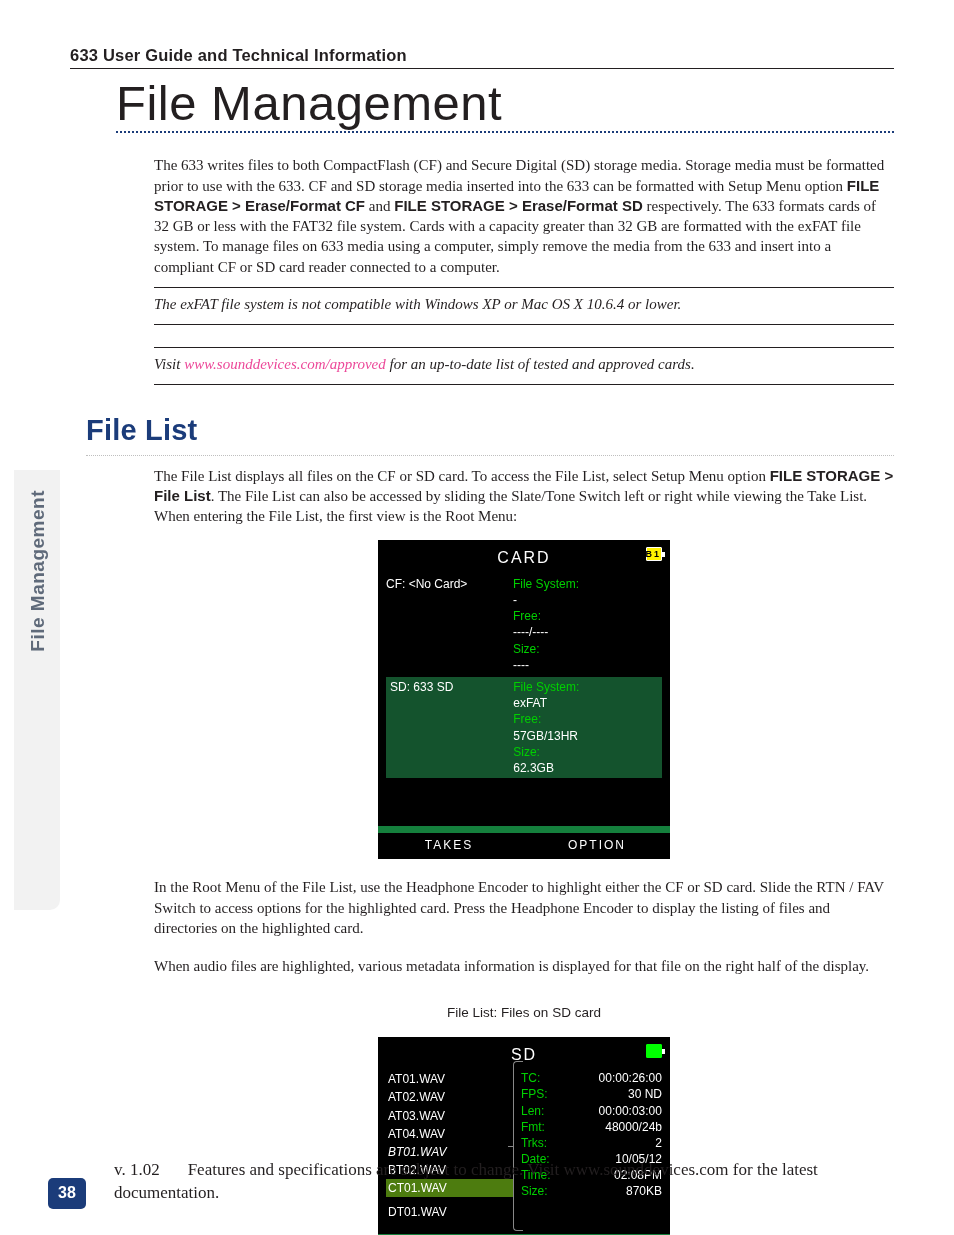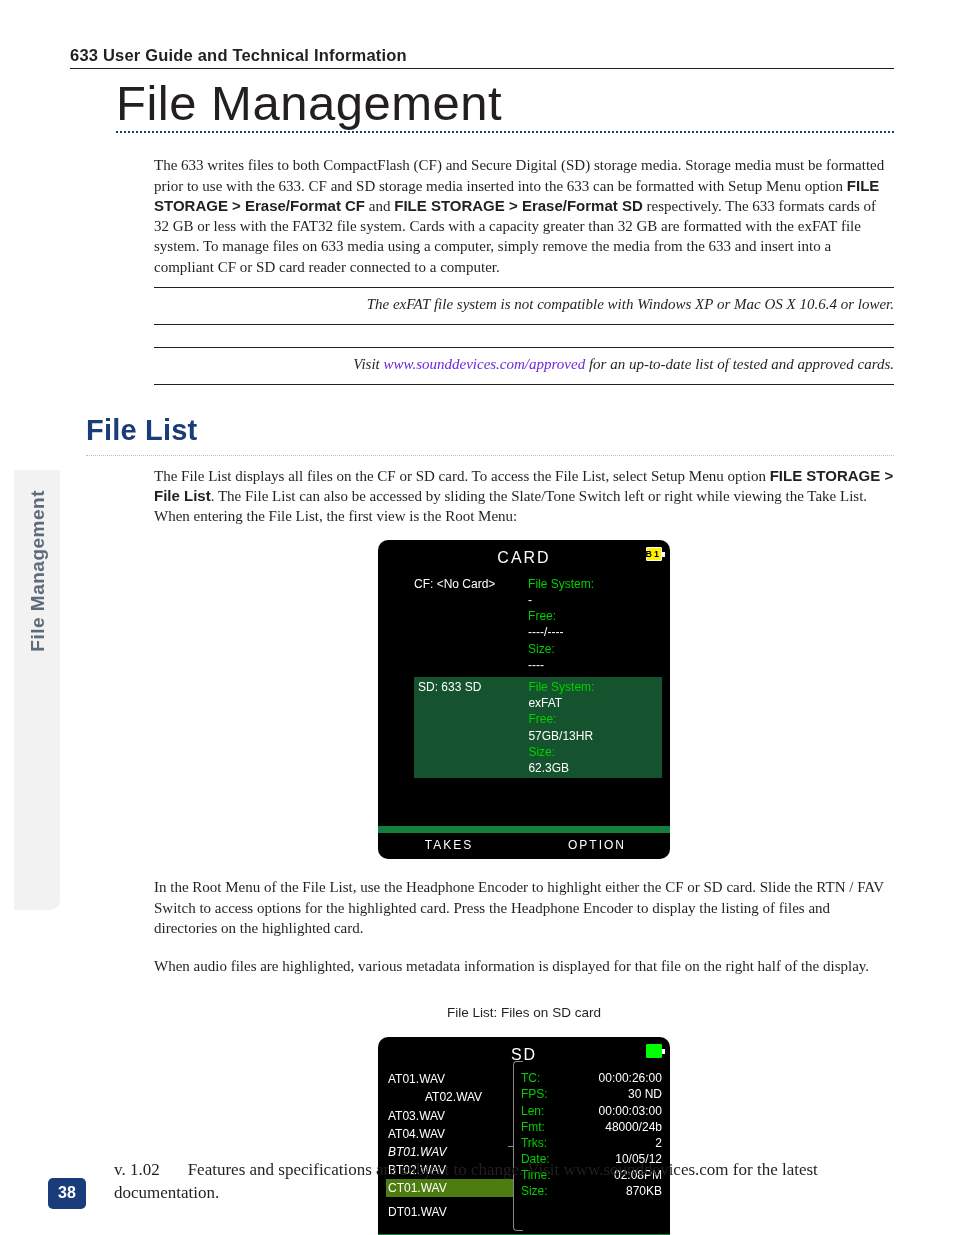--- a/index.html
+++ b/index.html
@@ -31,22 +31,22 @@
     margin: 0 0 0 46px;
     line-height: 1.05;
     border-bottom: 2px dotted #1b3c7a;
     padding-bottom: 2px;
   }
   .body-text { margin: 22px 0 0 84px; }
   .body-text p { margin: 0 0 10px 0; }
   .body-text p.after { margin-top: 18px; }
   .menu-bold { font-family: "Trebuchet MS","Segoe UI",sans-serif; font-weight:700; }
   hr.rule { border: none; border-top: 1.3px solid #231f20; margin: 10px 0 6px 0; }
-  .note { font-style: italic; font-family: "Palatino Linotype", Palatino, Georgia, serif; margin:4px 0;text-align:right; }
-  a.link { color: #6d28d9; text-decoration: none; font-style: italic; }
+  .note { font-style: italic; font-family: "Palatino Linotype", Palatino, Georgia, serif; margin:4px 0; }
+  a.link { color: #ec4899; text-decoration: none; font-style: italic; }
   h2.section {
     font-family: "Trebuchet MS","Segoe UI",sans-serif;
     color: #1b3c7a;
     font-size: 29px;
     font-weight: 700;
     margin: 26px 0 4px 16px;
     letter-spacing: .2px;
   }
   .section-underline { margin: 0 0 10px 16px; border: none; border-top: 1px dotted #bfbfbf; }
 
@@ -91,21 +91,20 @@
   .footer-line .ver { margin-right: 28px; }
 
   
   .lcd {
     width: 292px;
     margin: 14px auto 18px auto;
     background: #000;
     color: #fff;
     font-family: Arial, sans-serif;
     font-size: 12px;
-    border-radius: 10px;
   }
   .lcd .lcd-title {
     text-align: center;
     font-family: Arial, sans-serif;
     font-size: 16px;
     letter-spacing: 2px;
     padding: 7px 0 3px 0;
     position: relative;
   }
   .batt {
@@ -180,21 +179,21 @@
     <p>
       <span>The File List displays all files on the CF or SD card. To access the File List, select Setup Menu option </span><span class="menu-bold">FILE STORAGE &gt; File List</span><span>. The File List can also be accessed by sliding the Slate/Tone Switch left or right while viewing the Take List. When entering the File List, the first view is the Root Menu:</span>
     </p>
 
     <div class="lcd">
       <div class="lcd-title">
         <span>CARD</span>
         <span class="batt"></span>
         <span class="batt-label">B1</span>
       </div>
-      <div class="lcd-body" style="padding:0 8px 8px 8px;margin-left:28px;">
+      <div class="lcd-body" style="padding:0 8px 8px 8px;">
         <div class="card-block">
           <div class="card-name">CF: &lt;No Card&gt;</div>
           <div class="kv">
               <span class="green-label">File System:</span>
               <span>-</span>
             </div>
           <div class="kv">
               <span class="green-label">Free:</span>
               <span>----/----</span>
             </div>
@@ -237,21 +236,21 @@
       <div class="lcd-title">
         <span>SD</span>
         <span class="batt green"></span>
       </div>
       <div class="bracket">
           <span class="nub"></span>
         </div>
       <div class="lcd-body" style="display:flex;padding:2px 8px 6px 8px;">
         <div class="file-left" id="file-left">
             <div style="padding: 1px 2px;">AT01.WAV</div>
-            <div style="padding: 1px 2px; margin-left: 37px;">AT02.WAV</div>
+            <div style="padding: 1px 2px;">AT02.WAV</div>
             <div style="padding: 1px 2px;">AT03.WAV</div>
             <div style="padding: 1px 2px;">AT04.WAV</div>
             <div style="padding: 1px 2px; font-style: italic;">BT01.WAV</div>
             <div style="padding: 1px 2px;">BT02.WAV</div>
             <div class="sel-row" style="padding: 1px 2px;">CT01.WAV</div>
             <div style="padding: 7px 2px;">DT01.WAV</div>
           </div>
         <div class="file-right-col" id="file-meta">
             <div class="meta-row">
               <span class="green-label">TC:</span>

